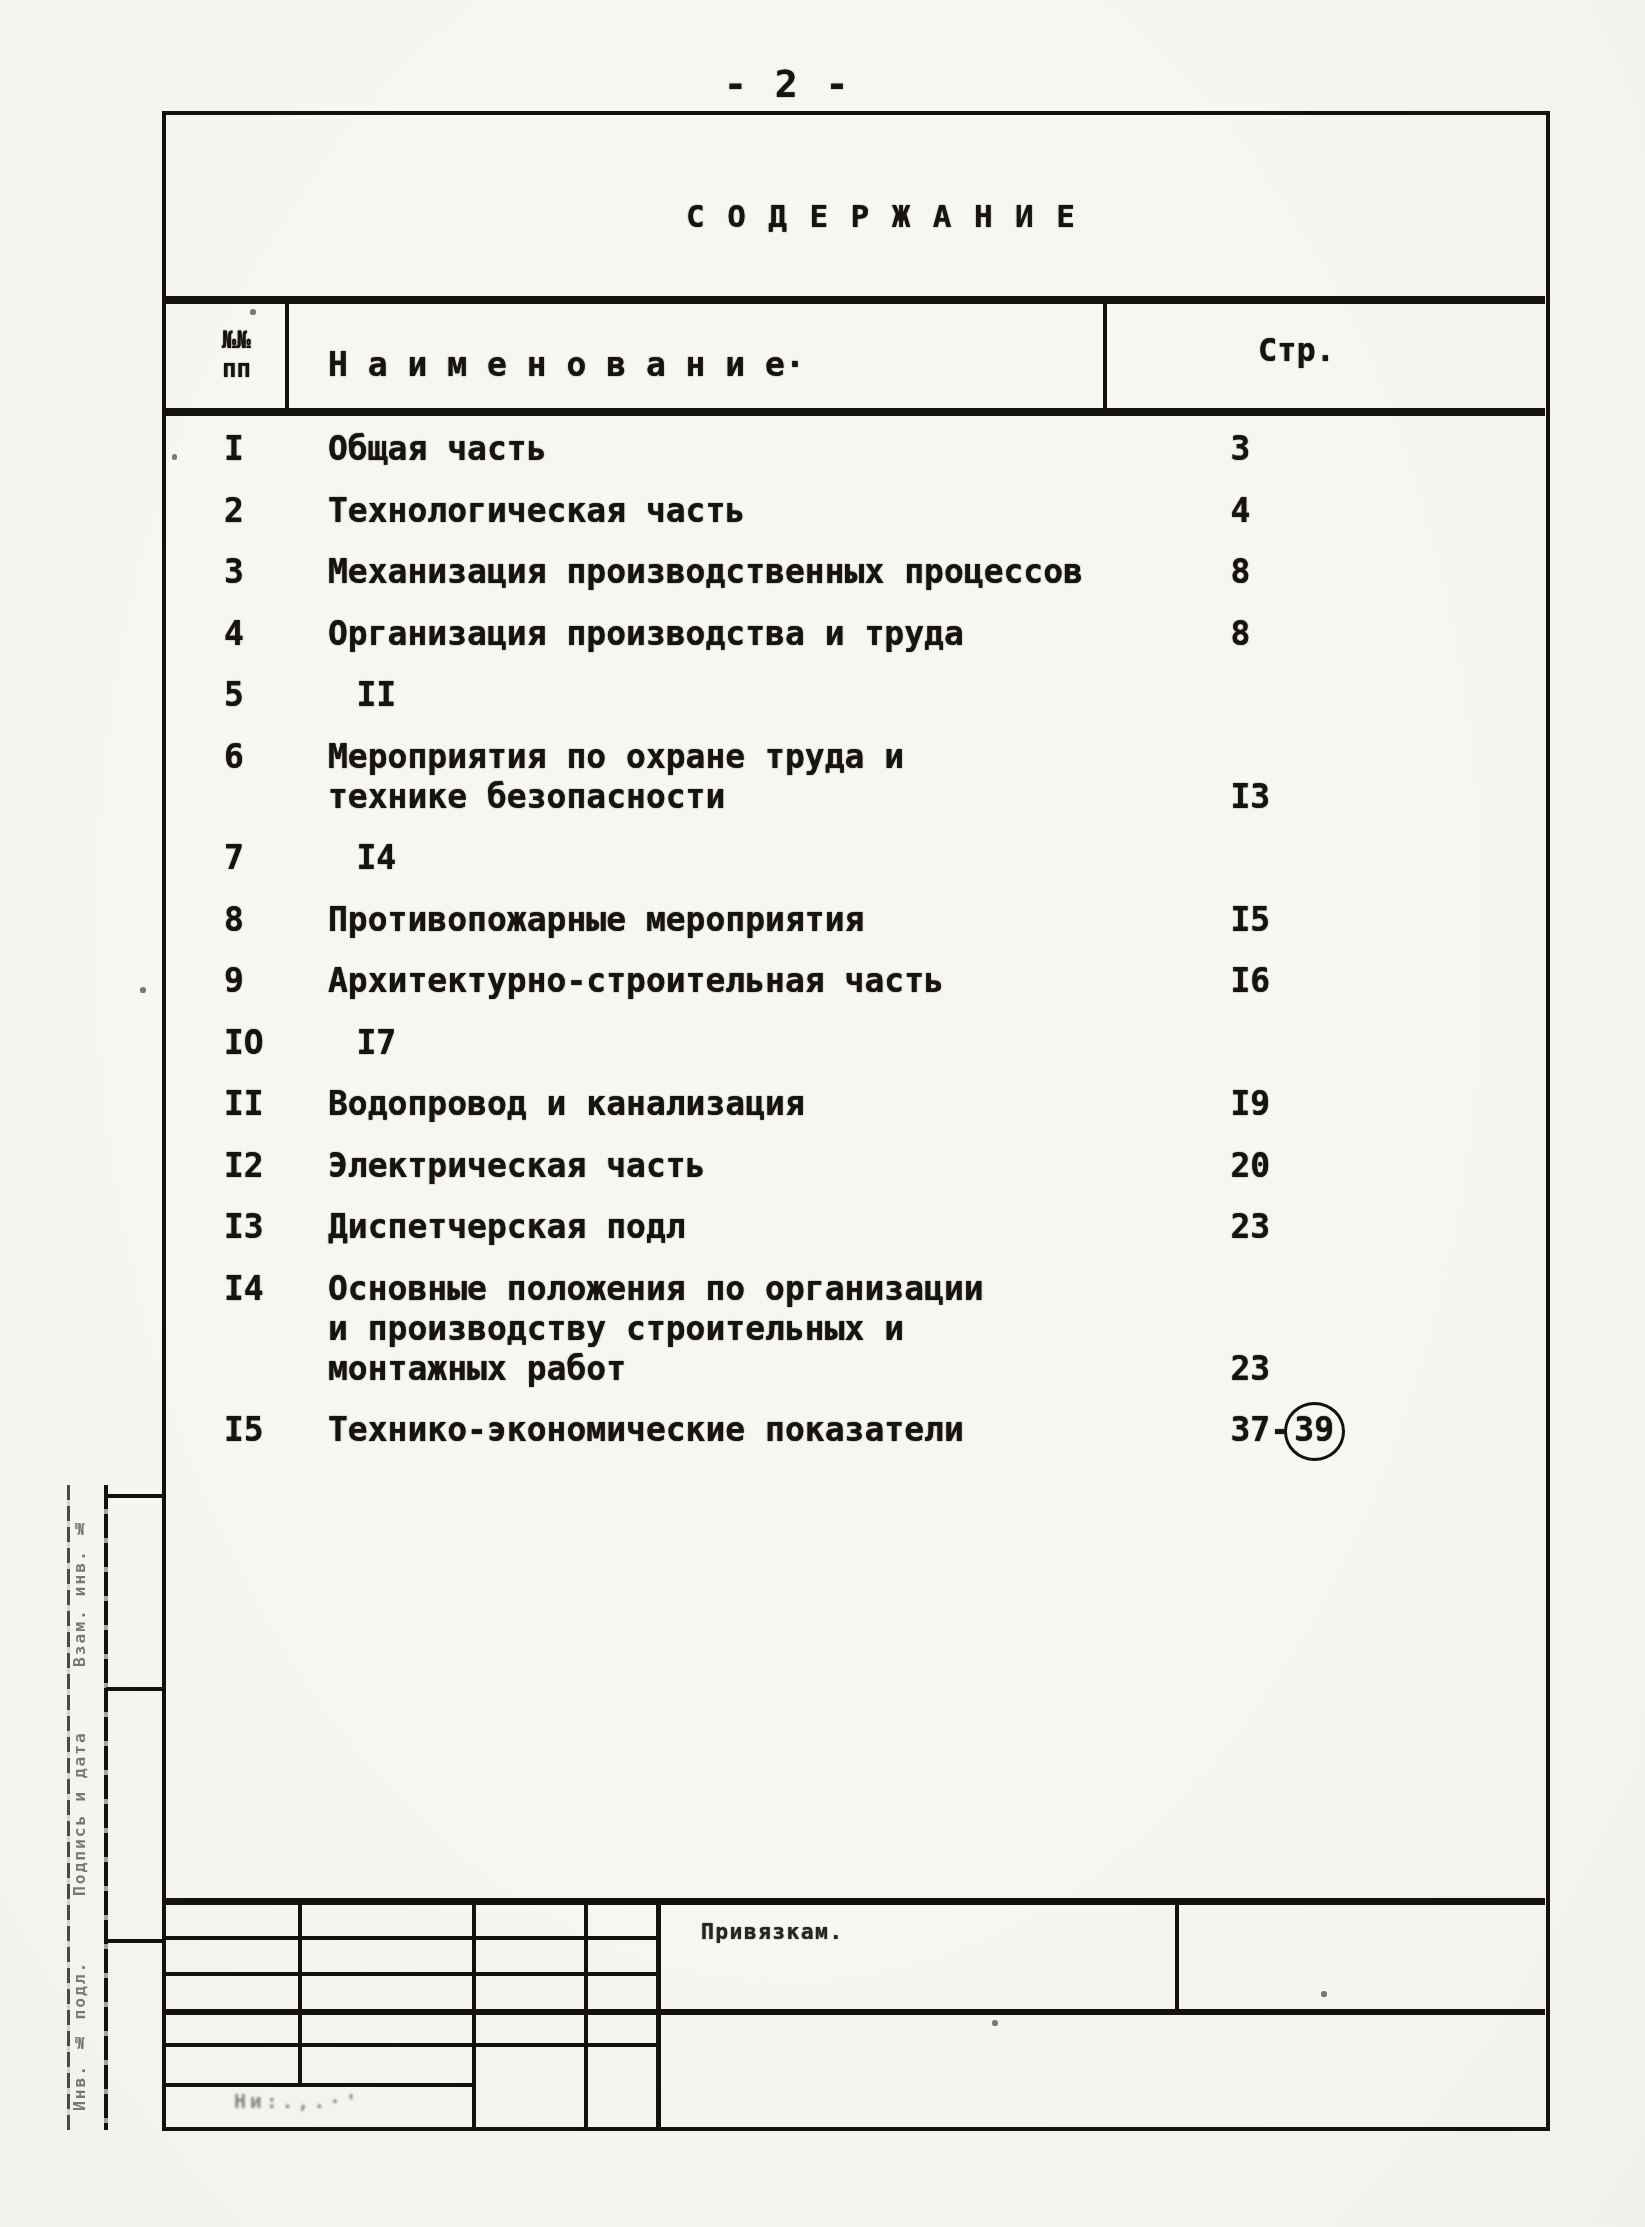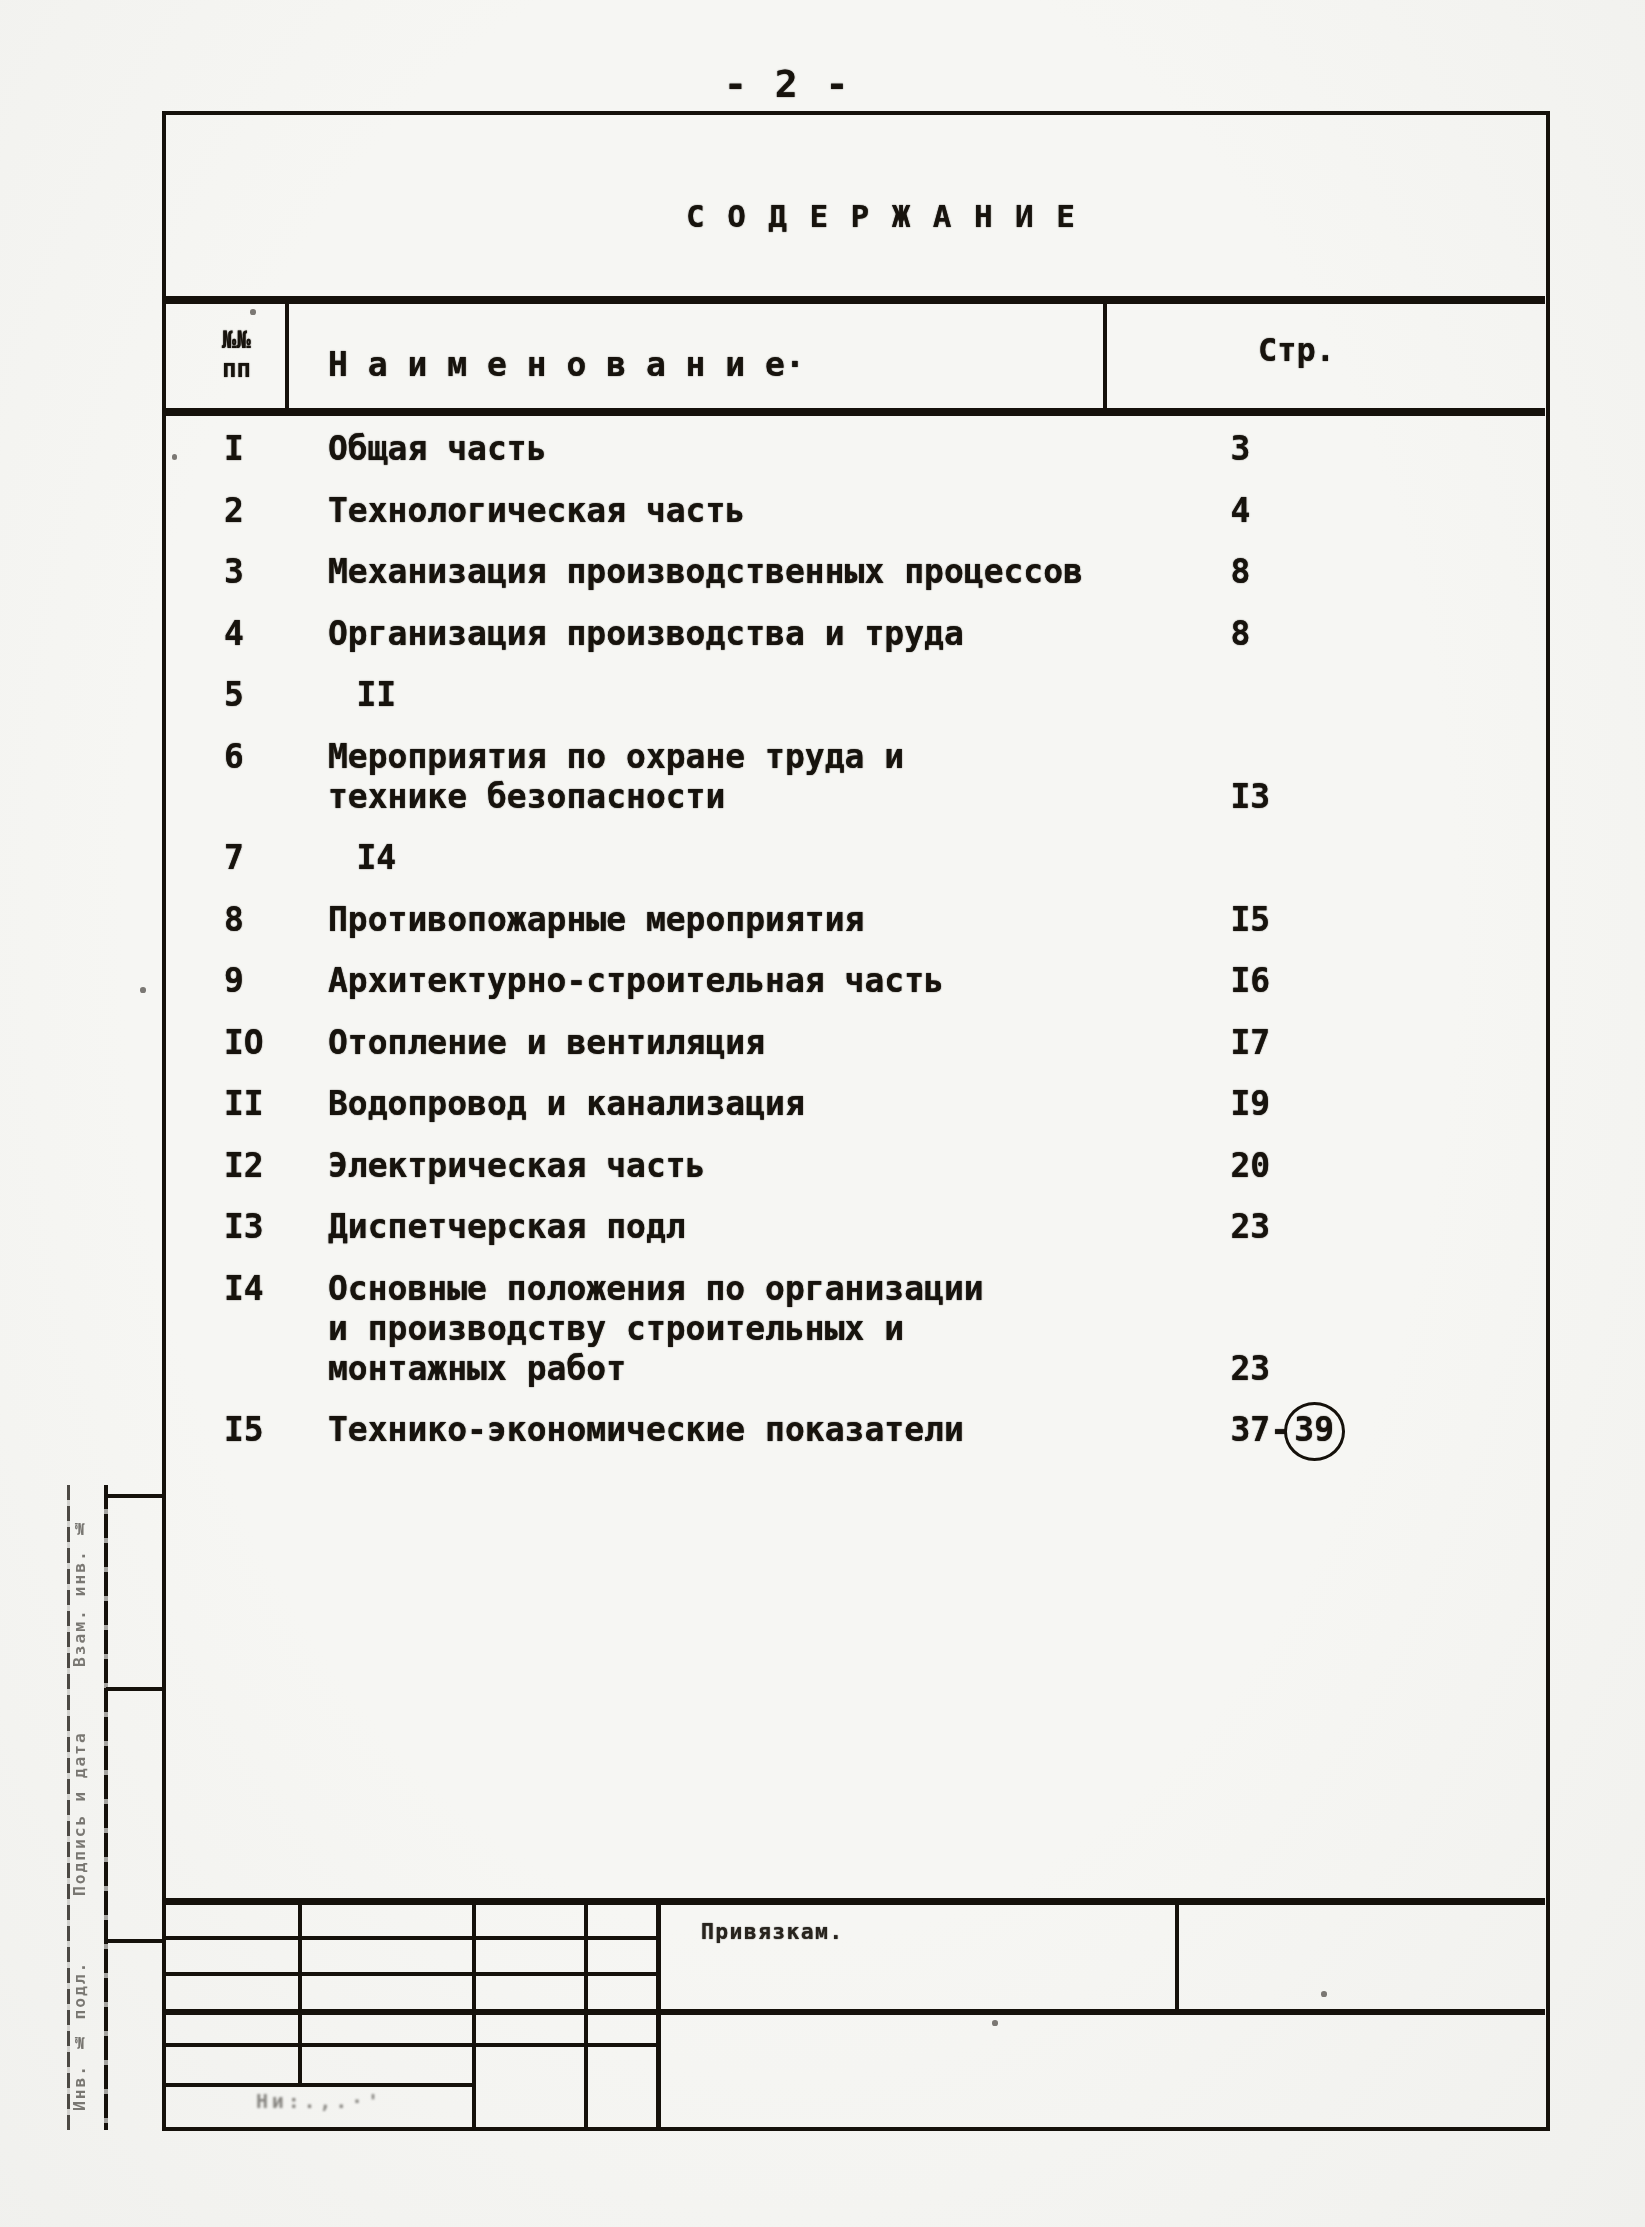--- a/index.html
+++ b/index.html
@@ -77,21 +77,21 @@
   .tb-v4  { left:490px;  width:5px; top:1782px; height:229px; }
   .tb-v5  { left:1009px; width:4.4px; top:1782px; height:111px; }
   .ref-label{
     position:absolute; left:535px; top:1803px;
     font-size:21.5px; font-weight:bold; letter-spacing:1.3px;
     filter:blur(0.6px); opacity:.92;
   }
   .stamp-note{
     position:absolute; left:68px; top:1973px;
     font-size:20px; font-weight:bold; letter-spacing:3.8px;
-    filter:blur(0.8px); opacity:.5;margin-left:22px;
+    filter:blur(0.8px); opacity:.5;
   }
 
   
   .strip-v-outer{ left:67px; width:3.2px; top:1485px; height:645px; opacity:.75;
     background:repeating-linear-gradient(180deg,#15110b 0 15px, rgba(21,17,11,.2) 15px 21px); filter:blur(0.4px); position:absolute;}
   .strip-v-inner{ left:104px; width:3.8px; top:1485px; height:645px;
     background:repeating-linear-gradient(180deg,#15110b 0 24px, rgba(21,17,11,.35) 24px 29px); filter:blur(0.4px); position:absolute;}
   .strip-h{ left:106px; width:57px; height:3.8px; }
   .strip-h1{ top:1494px; } .strip-h2{ top:1687px; } .strip-h3{ top:1939px; }
   .strip-label{
@@ -170,21 +170,20 @@
         <div class="cname">Противопожарные мероприятия</div>
         <div class="cpage">I5</div>
       </div>
       <div class="row tw">
         <div class="cnum">9</div>
         <div class="cname">Архитектурно-строительная часть</div>
         <div class="cpage">I6</div>
       </div>
       <div class="row tw">
         <div class="cnum">IO</div>
-        <div class="cname">Отопление и вентиляция</div>
         <div class="cpage">I7</div>
       </div>
       <div class="row tw">
         <div class="cnum">II</div>
         <div class="cname">Водопровод и канализация</div>
         <div class="cpage">I9</div>
       </div>
       <div class="row tw">
         <div class="cnum">I2</div>
         <div class="cname">Электрическая часть</div>

